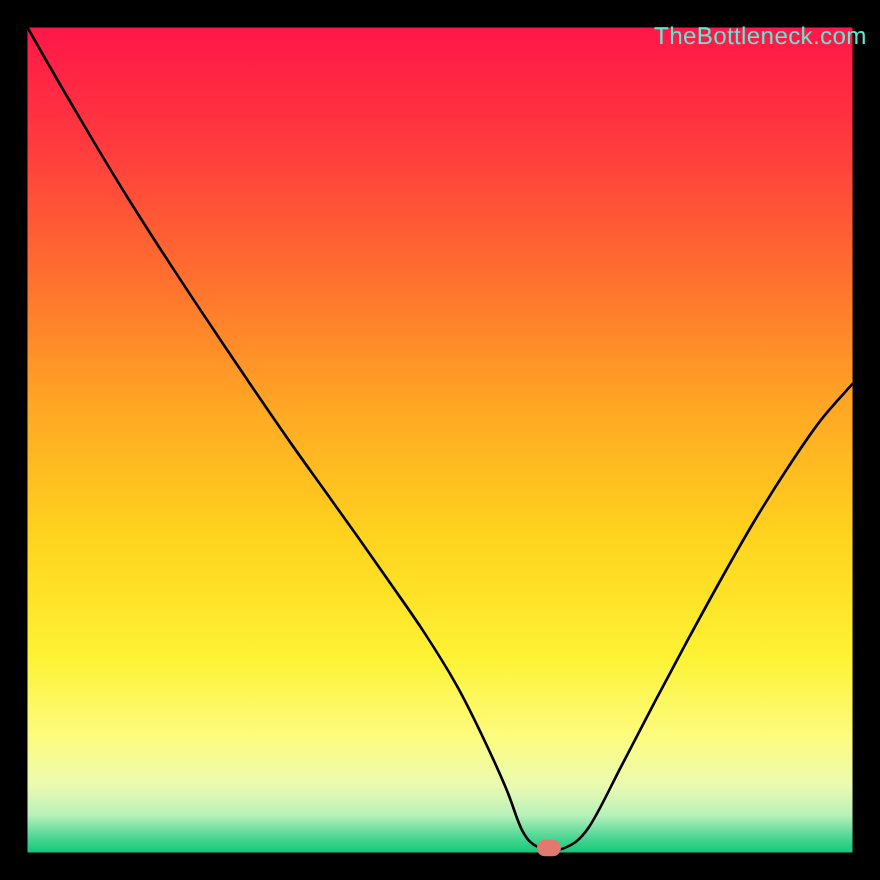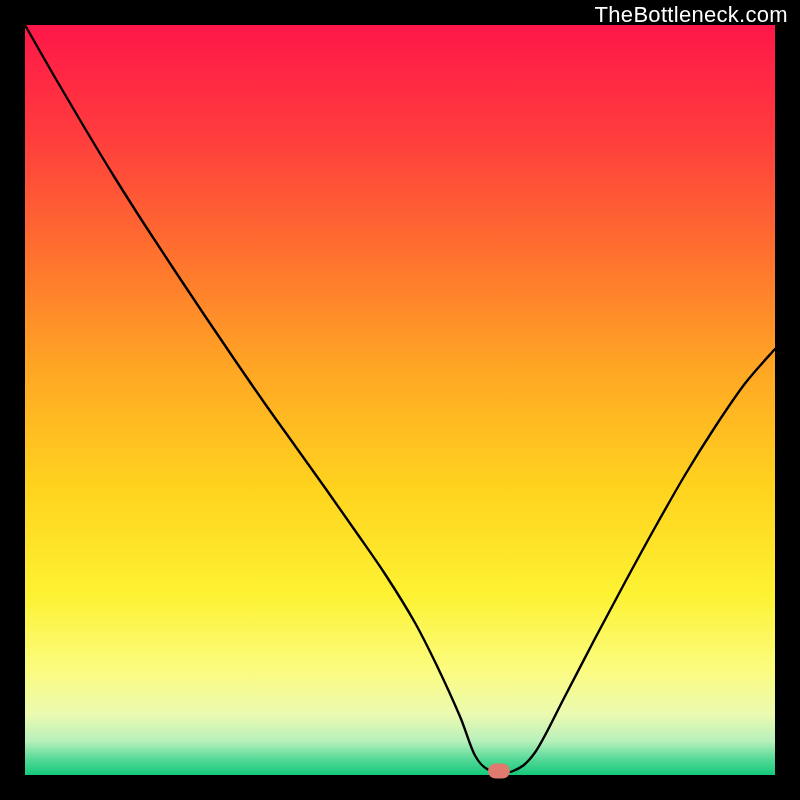--- a/index.html
+++ b/index.html
@@ -13,23 +13,23 @@
   }
   .frame {
     position: relative;
     width: 800px;
     height: 800px;
     background: #000;
     box-sizing: border-box;
   }
   .watermark {
     position: absolute;
-    top: 2px;
+    top: 20px;
     right: 12px;
-    color: #ffffff;
+    color: #5eead4;
     font-size: 22px;
     font-weight: 500;
     letter-spacing: 0.3px;
     z-index: 30;
   }
   svg.plot {
     position: absolute;
     top: 0;
     left: 0;
     width: 800px;

